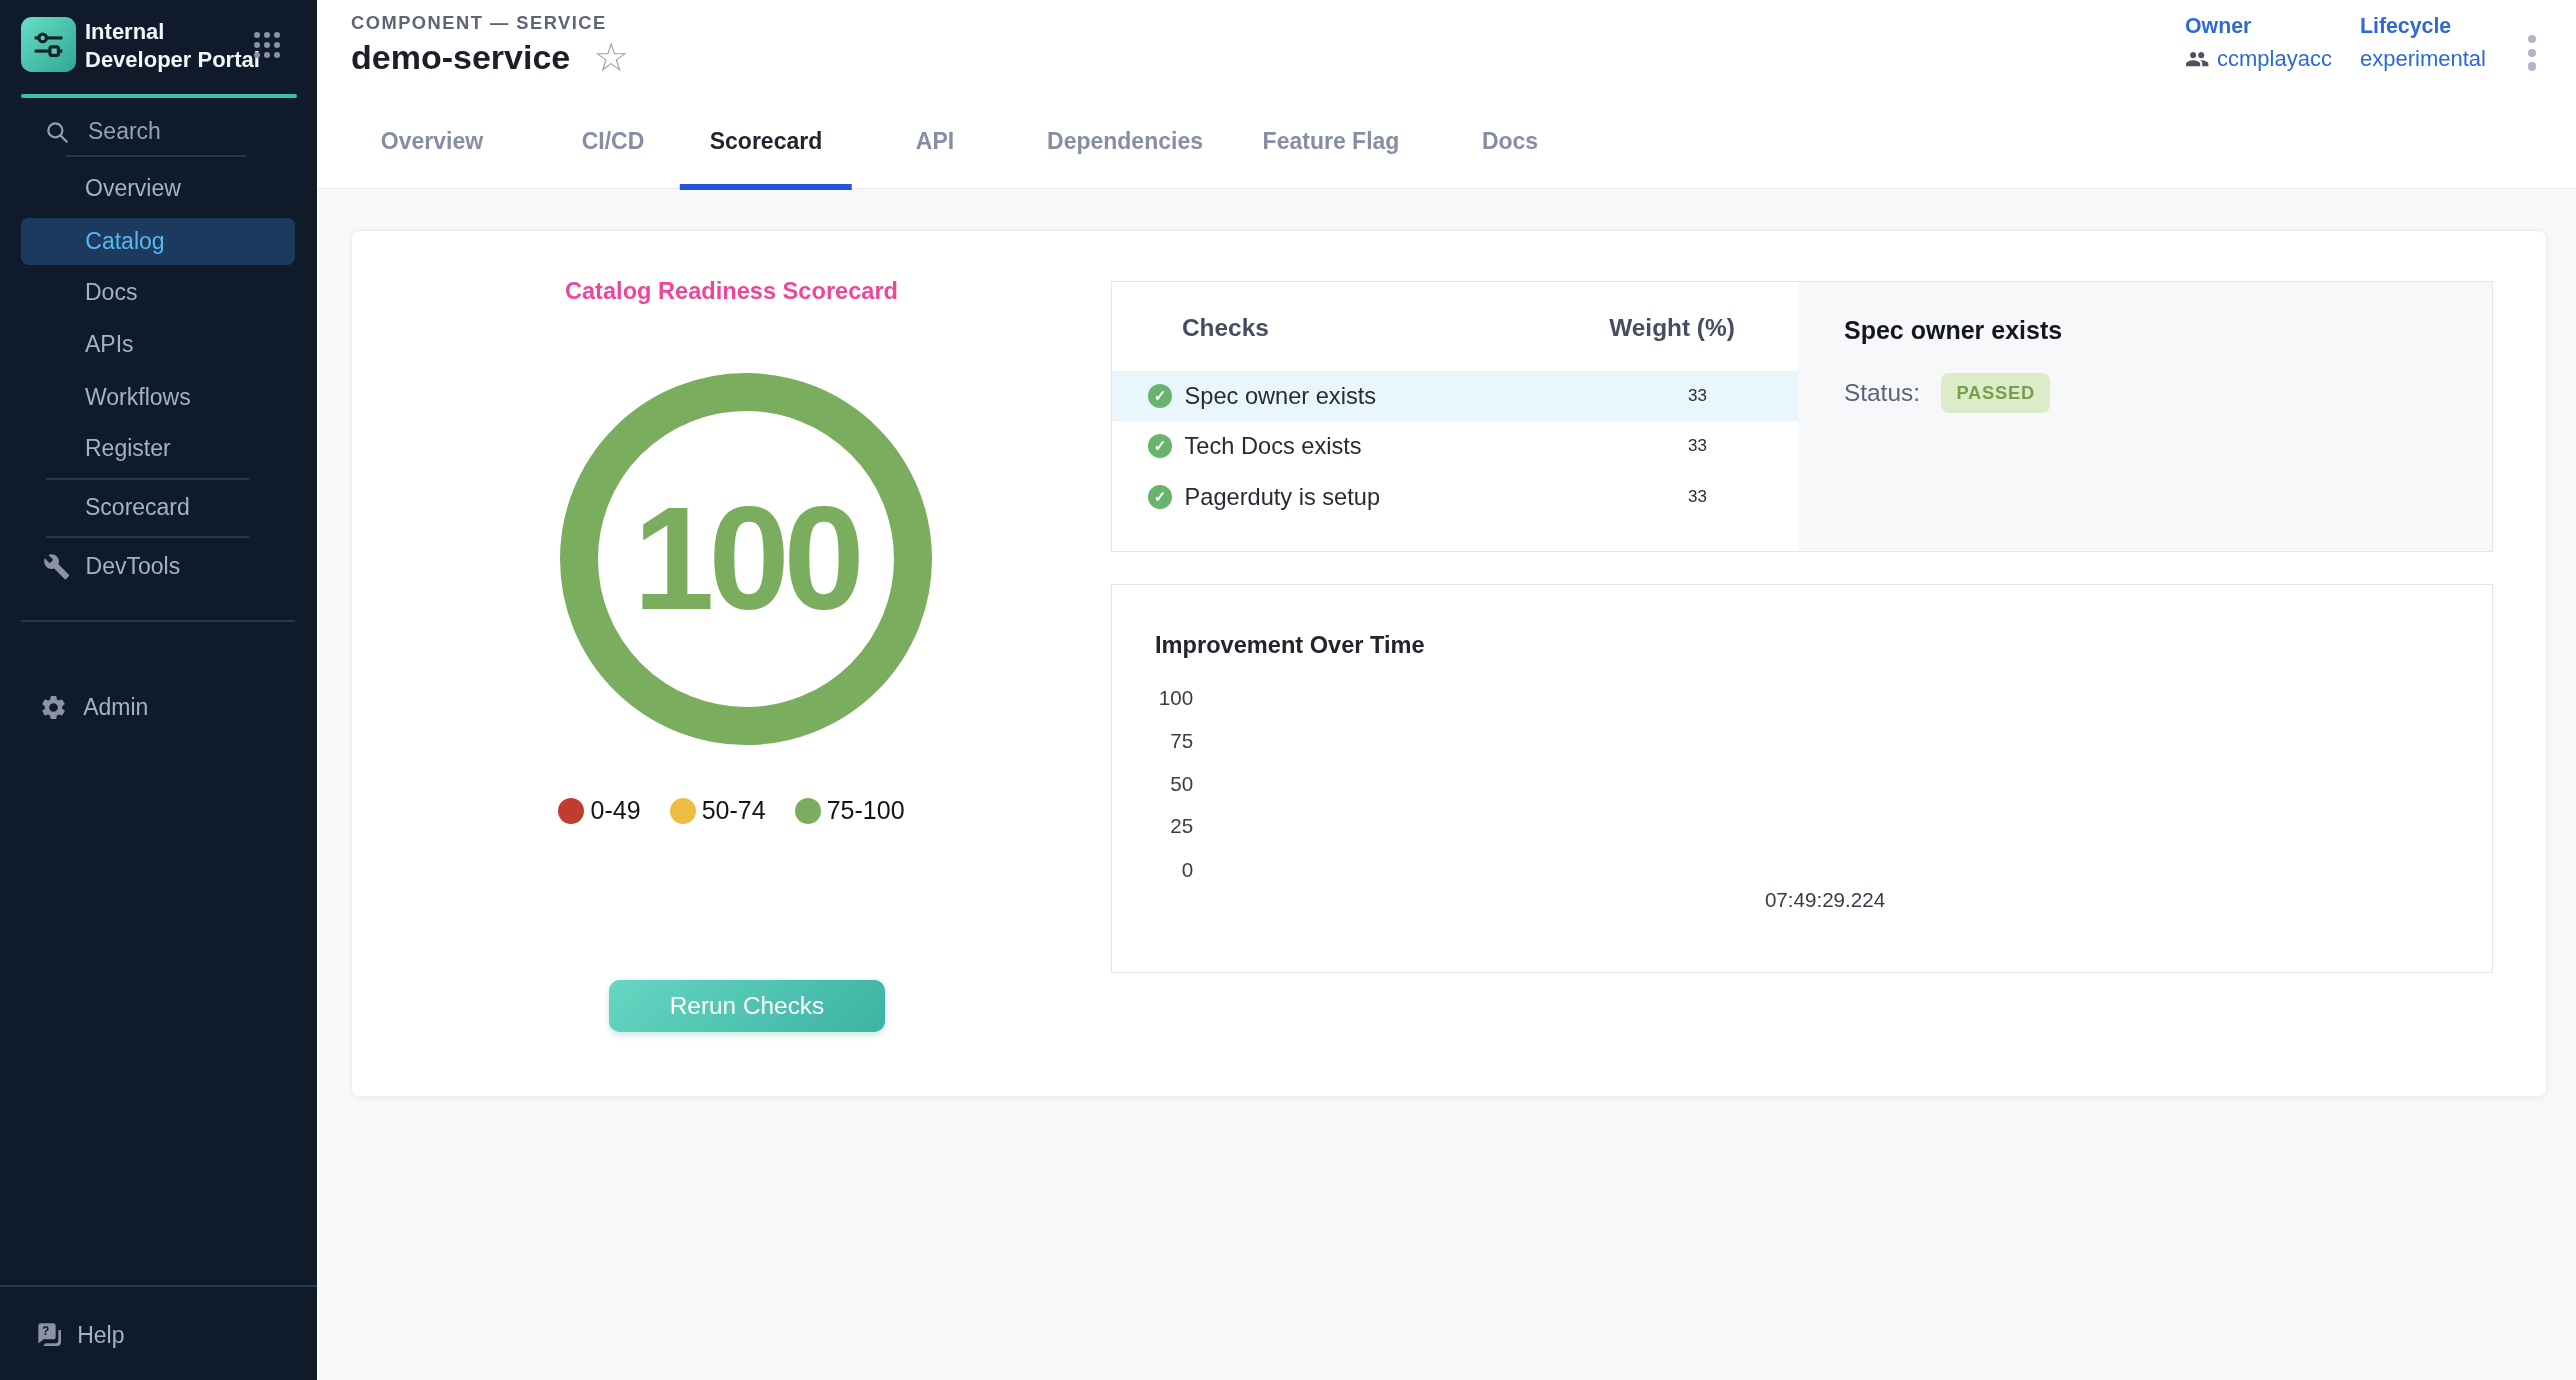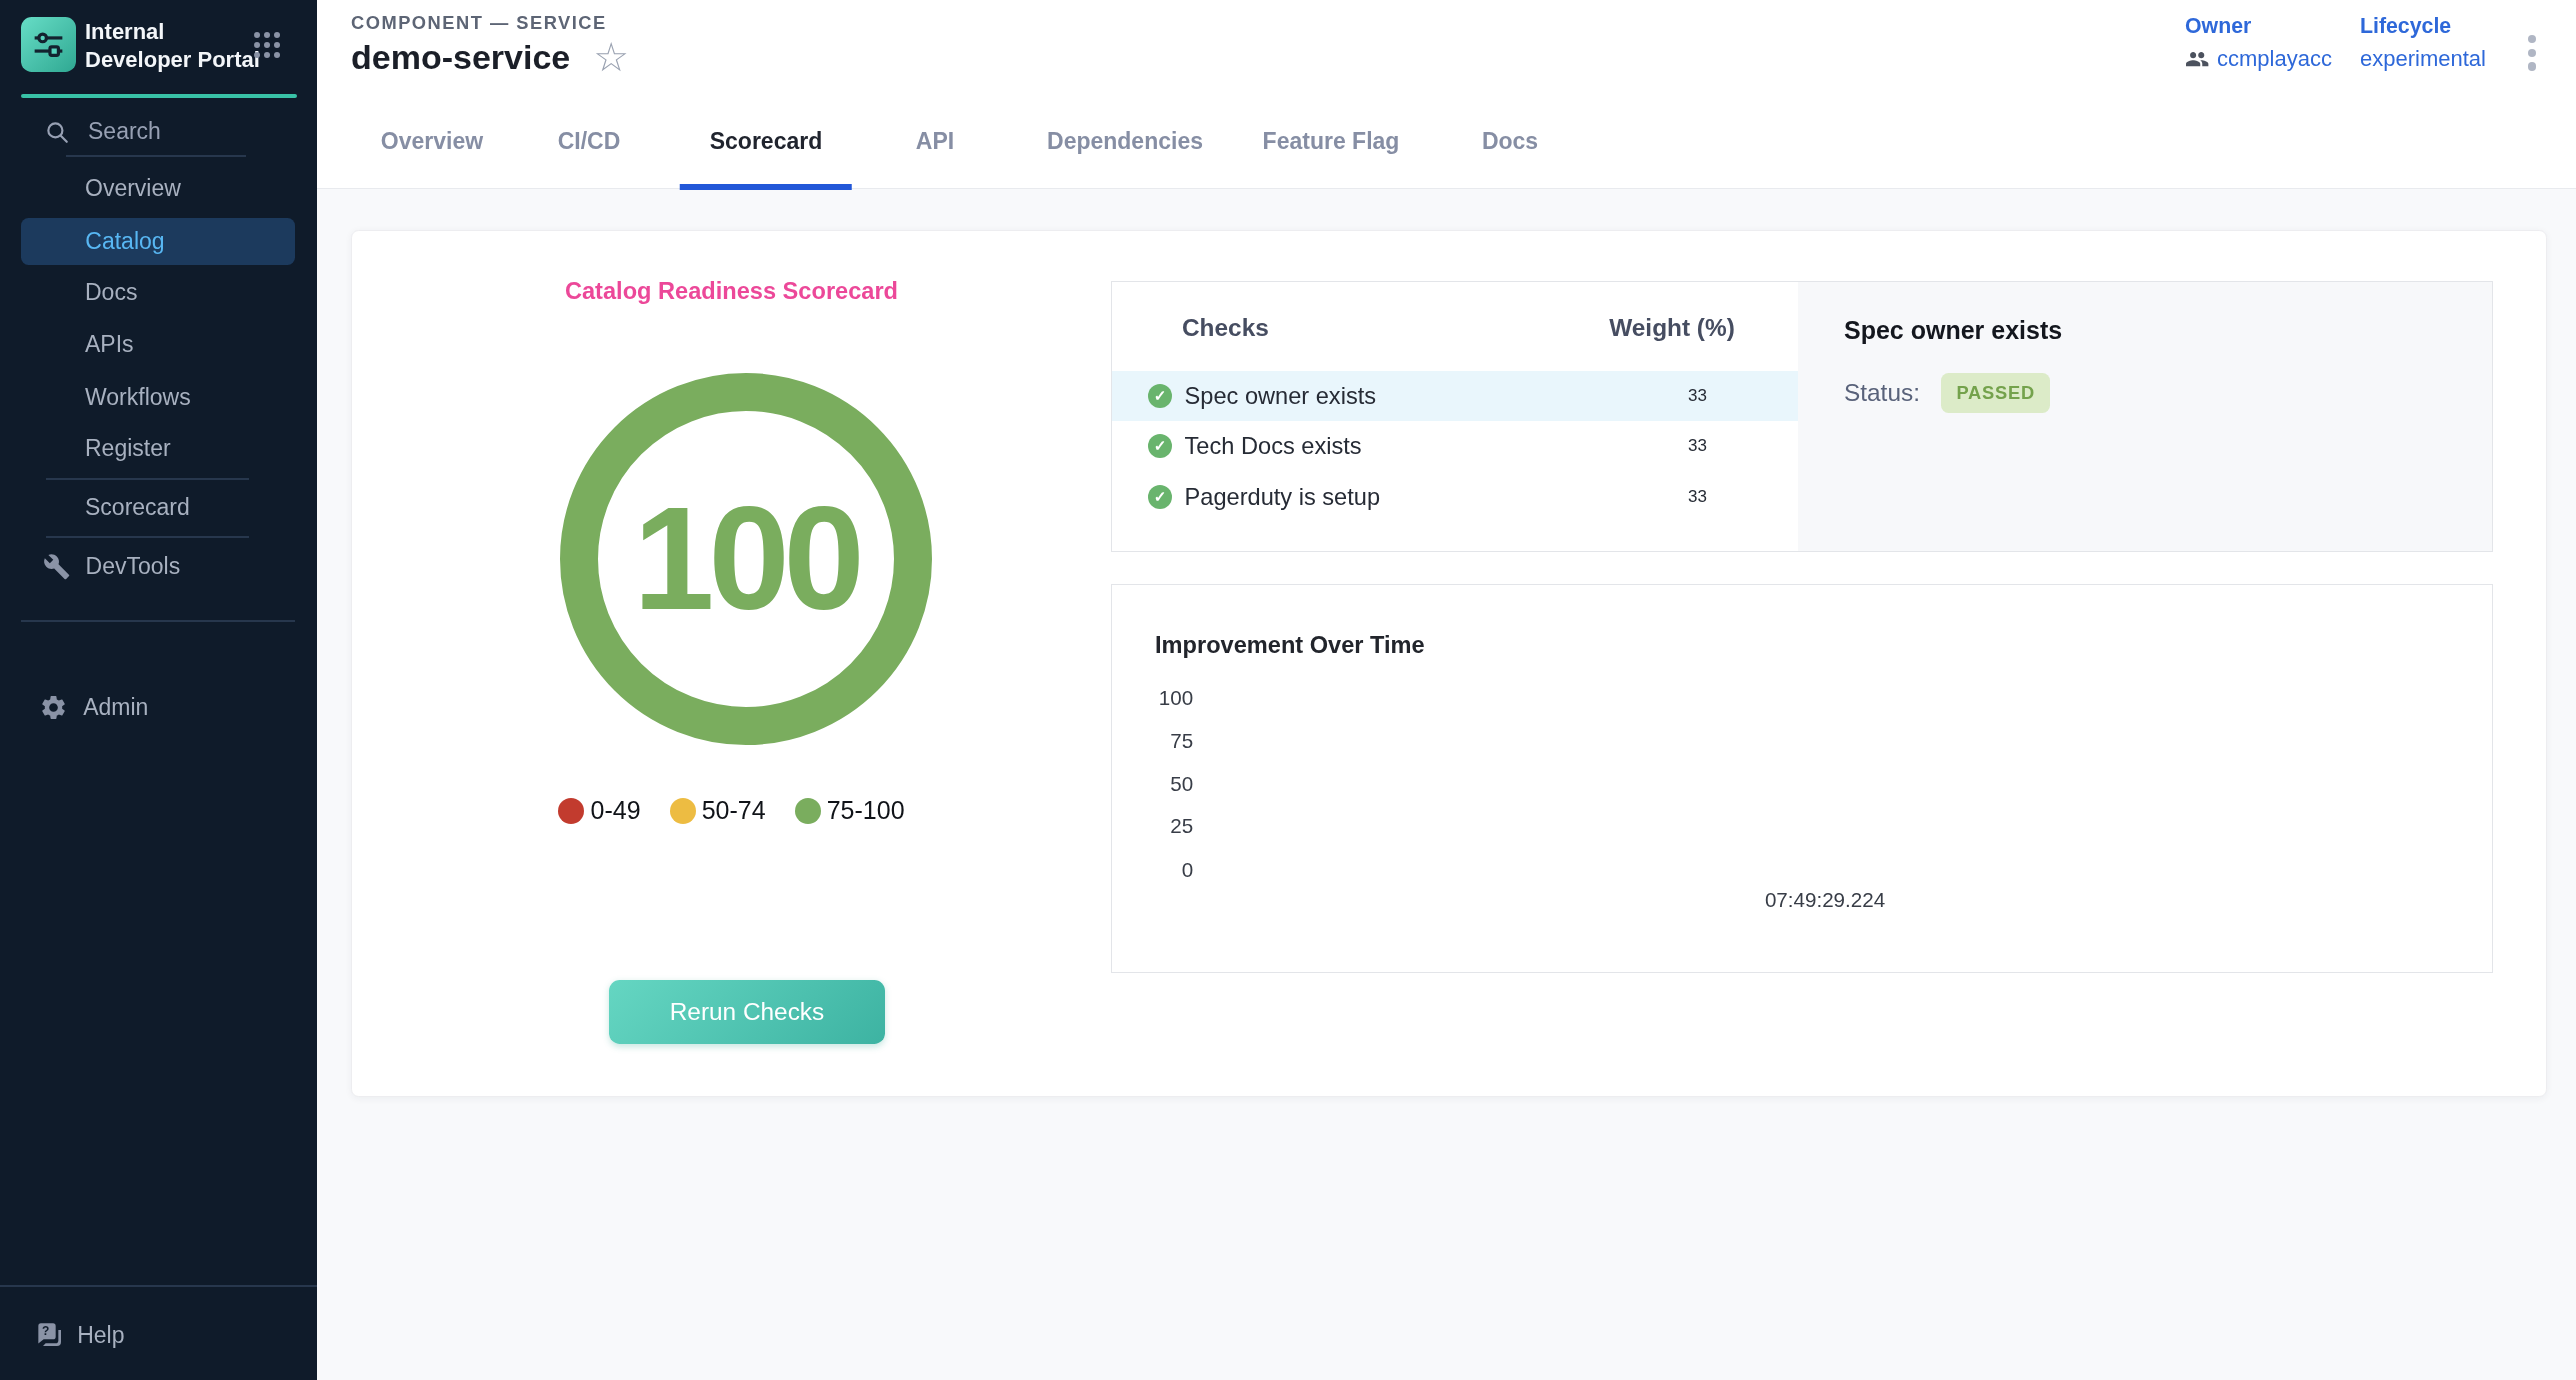--- a/index.html
+++ b/index.html
@@ -45,21 +45,21 @@
   .card{left:34px;top:41px;width:2194px;height:865px;background:#fff;border:1.5px solid #ededf0;border-radius:7.6px;box-shadow:0 1.5px 7.6px rgba(20,30,60,.05);}
   
   .score-title{left:0;top:47px;width:759px;text-align:center;font-size:23.6px;font-weight:700;color:#ec4899;}
   .gauge{left:208px;top:142px;width:296px;height:296px;border:38px solid #7aad5e;border-radius:50%;display:flex;align-items:center;justify-content:center;}
   .gauge-val{font-size:146px;font-weight:700;color:#7aad5e;letter-spacing:-6.1px;}
   .legend{left:0;top:565px;width:759px;display:flex;justify-content:center;align-items:center;gap:29px;}
   .legend-item{display:flex;align-items:center;gap:6.1px;font-size:25px;color:#101318;}
   .dot{width:26px;height:26px;border-radius:50%;}
   .dot.red{background:#c23b2e;} .dot.yellow{background:#edbc42;} .dot.green{background:#7aad5e;}
   .last-updated{left:0;top:689px;width:759px;text-align:center;font-size:26px;color:#16181d;}
-  .rerun{left:257px;top:749px;width:276px;height:64px;border:none;border-radius:10.7px;background:linear-gradient(135deg,#65d6c2,#3db3a2);color:#fff;font-size:24.4px;font-family:"Liberation Sans",sans-serif;display:flex;align-items:center;justify-content:center;cursor:pointer;box-shadow:0 2.3px 6.1px rgba(40,160,140,.25);}
+  .rerun{left:257px;top:749px;width:276px;height:52px;border:none;border-radius:10.7px;background:linear-gradient(135deg,#65d6c2,#3db3a2);color:#fff;font-size:24.4px;font-family:"Liberation Sans",sans-serif;display:flex;align-items:center;justify-content:center;cursor:pointer;box-shadow:0 2.3px 6.1px rgba(40,160,140,.25);}
   
   .checks-wrap{left:759px;top:50px;width:1382px;height:271px;border:1.5px solid #e3e5e9;display:flex;background:#fff;box-sizing:border-box;}
   .checks-table{width:686px;position:relative;}
   .checks-head{position:absolute;left:36px;top:32px;width:574px;display:flex;justify-content:space-between;font-size:24.4px;font-weight:700;color:#464d61;margin-left:34px;}
   .checks-head .wt-h{width:168px;text-align:center;}
   .crow{position:absolute;left:0;width:686px;height:50px;display:flex;align-items:center;padding:0 36px;box-sizing:border-box;cursor:pointer;}
   .crow.hl{background:#e9f6fc;}
   .crow .name{flex:1;display:flex;align-items:center;gap:12.2px;font-size:23.6px;color:#262b35;}
   .crow .wt{width:129px;text-align:center;font-size:17px;color:#262b35;}
   .chk{width:24.4px;height:24.4px;border-radius:50%;background:#69b46d;color:#fff;font-size:15.2px;font-weight:700;display:flex;align-items:center;justify-content:center;}
@@ -186,21 +186,21 @@
           <span></span>
           <span></span>
           <span></span>
         </div>
     </div>
 
     <div class="abs tabs">
       <div class="tab" style="left:115px">
           <span>Overview</span>
         </div>
-      <div class="tab" style="left:272px">
+      <div class="tab" style="left:296px">
           <span>CI/CD</span>
         </div>
       <div class="tab active" style="left:449px">
           <span>Scorecard</span>
         </div>
       <div class="tab" style="left:618px">
           <span>API</span>
         </div>
       <div class="tab" style="left:808px">
           <span>Dependencies</span>

